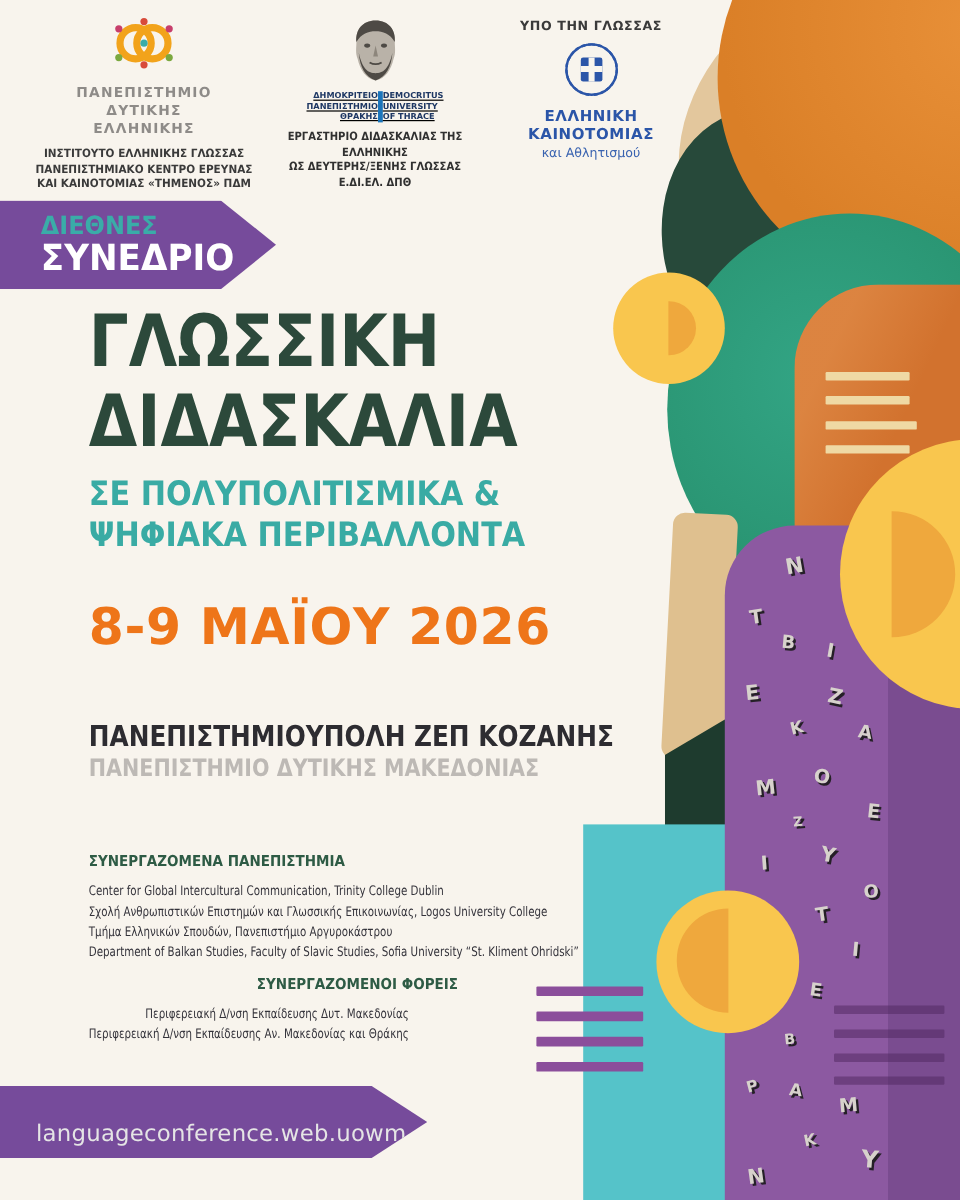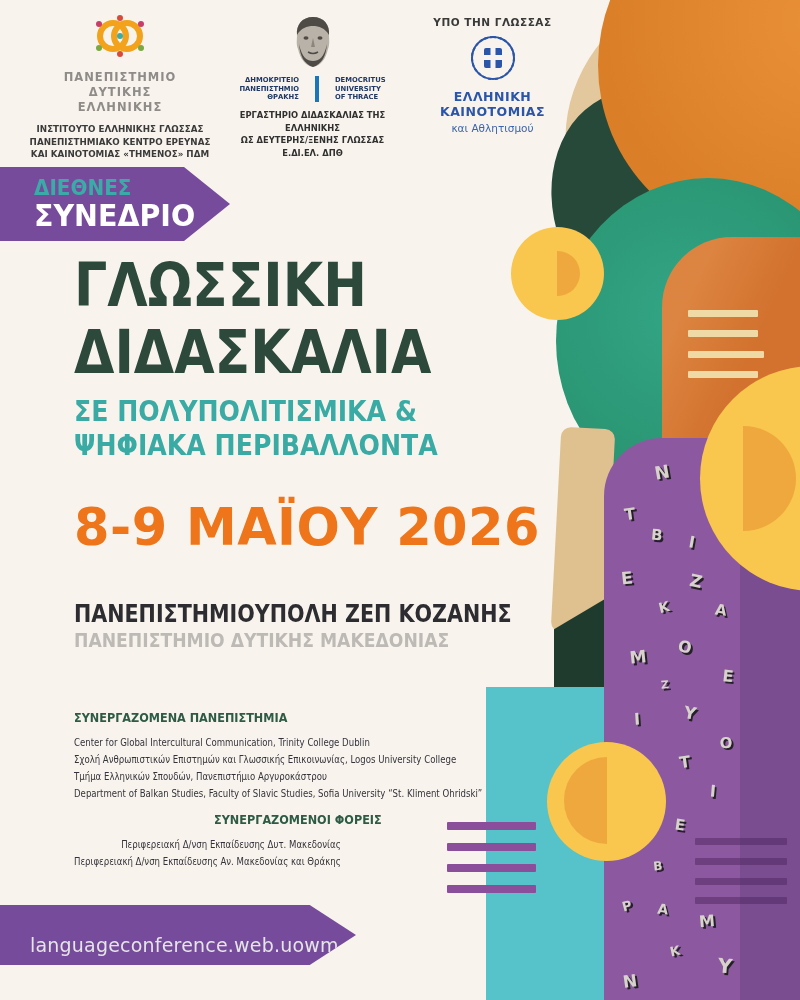--- a/index.html
+++ b/index.html
@@ -33,21 +33,21 @@
   .left-purple-stripe{left:447px;width:89px;height:8px;background:#8B4E9B;border-radius:1px;}
   .scatter-letter{position:absolute;font-weight:bold;color:#D7D2CC;
       text-shadow:2px 2px 0 rgba(25,25,25,.9);font-family:"DejaVu Sans",sans-serif;}
 
   
   .hdr{text-align:center;}
   .hdr-uowm{left:20px;top:10px;width:200px;}
   .uowm-name{margin-top:4px;font-size:11.5px;font-weight:bold;color:#8E8B88;letter-spacing:1px;line-height:15px;}
   .uowm-inst{margin-top:8px;font-size:9.5px;font-weight:bold;color:#3A3A3A;line-height:12.5px;transform:scaleX(.92);}
   .hdr-duth{left:215px;top:14px;width:195px;}
-  .duth-logo{display:flex;justify-content:center;align-items:center;gap:16px;margin-top:2px;}
+  .duth-logo{display:flex;justify-content:center;align-items:center;gap:0;margin-top:2px;text-decoration:underline;}
   .duth-col{font-size:6.8px;font-weight:bold;line-height:8.5px;}
   .duth-gr{color:#1F3864;text-align:right;}
   .duth-bar{width:4px;height:26px;background:#1B75BB;}
   .duth-en{color:#1F3864;text-align:left;}
   .duth-lab{margin-top:7px;font-size:9.5px;font-weight:bold;color:#303030;line-height:12.5px;transform:scaleX(.88);}
   .hdr-aegis{left:400px;top:16px;width:185px;}
   .aegis-label{font-size:10.5px;font-weight:bold;color:#3A3A3A;letter-spacing:.5px;}
   .aegis-emblem{margin:7px auto 0;}
   .republic{margin-top:4px;font-size:12.5px;font-weight:bold;color:#2B55A8;letter-spacing:.5px;}
   .ministry{margin-top:2px;font-size:10.5px;color:#3A63B0;line-height:14px;}
@@ -56,21 +56,21 @@
   .banner{left:0;top:167px;width:230px;height:74px;background:#764B9B;
       clip-path:polygon(0 0,80% 0,100% 50%,80% 100%,0 100%);padding:9px 0 0 34px;}
   .banner-l1{font-size:21px;font-weight:bold;color:#3AACA8;transform:scaleX(.95);transform-origin:0 0;}
   .banner-l2{font-size:30px;font-weight:bold;color:#FFFFFF;transform:scaleX(.95);transform-origin:0 0;line-height:32px;}
 
   
   .title{left:74px;top:252px;font-size:60px;line-height:67px;font-weight:bold;color:#2C493B;
       transform:scaleX(.87);transform-origin:0 0;white-space:nowrap;}
   .subtitle{left:74px;top:395px;font-size:28px;line-height:34px;font-weight:bold;color:#39ABA4;
       transform:scaleX(.9);transform-origin:0 0;white-space:nowrap;}
-  .date{left:74px;top:498px;font-size:51px;font-weight:bold;color:#EE7519;letter-spacing:.5px;white-space:nowrap;}
+  .date{left:74px;top:498px;font-size:42px;font-weight:bold;color:#EE7519;letter-spacing:.5px;white-space:nowrap;}
   .venue{left:74px;top:600px;transform:scaleX(.86);transform-origin:0 0;white-space:nowrap;}
   .venue-l1{font-size:24px;line-height:28px;font-weight:bold;color:#2D2C31;}
   .venue-l2{font-size:20px;line-height:24px;font-weight:bold;color:#BDB9B5;}
   .listblock{transform-origin:0 0;white-space:nowrap;}
   .list-heading{font-size:12.5px;font-weight:bold;color:#2E5B45;transform:scaleX(.9);transform-origin:0 0;}
   .list-items{margin-top:9px;font-size:11px;color:#34333B;line-height:17px;transform:scaleX(.78);transform-origin:0 0;}
   .partners{left:74px;top:710px;}
   .bodies{left:74px;top:812px;text-align:right;}
 
   

